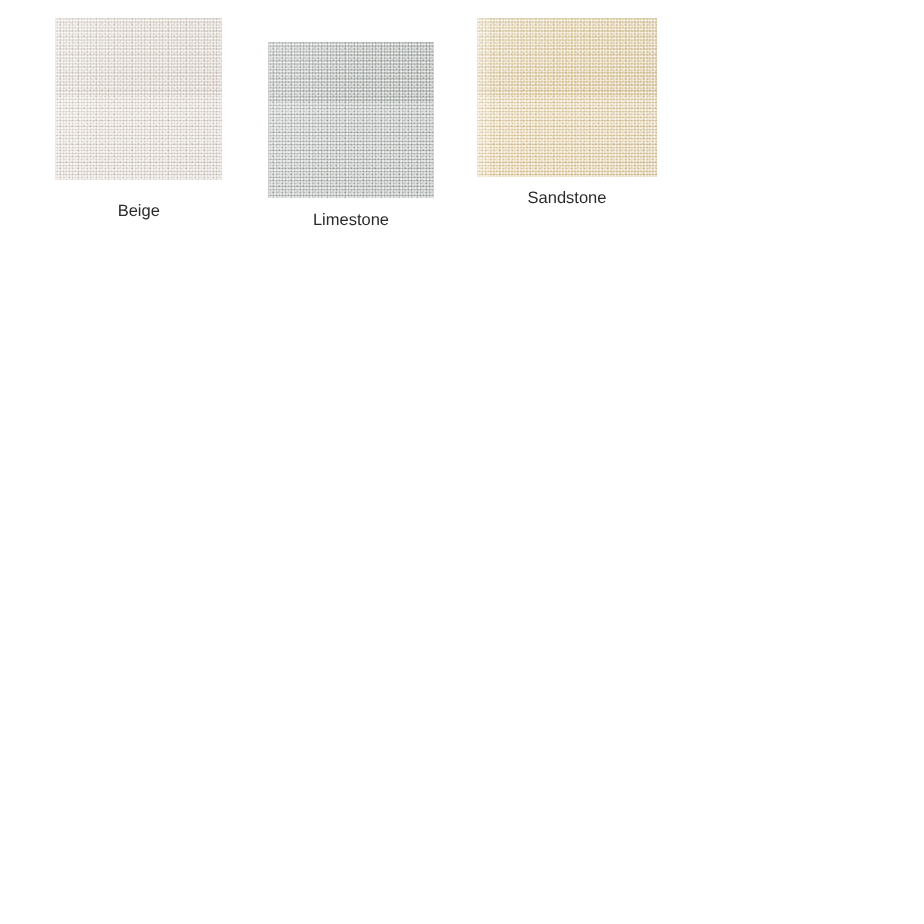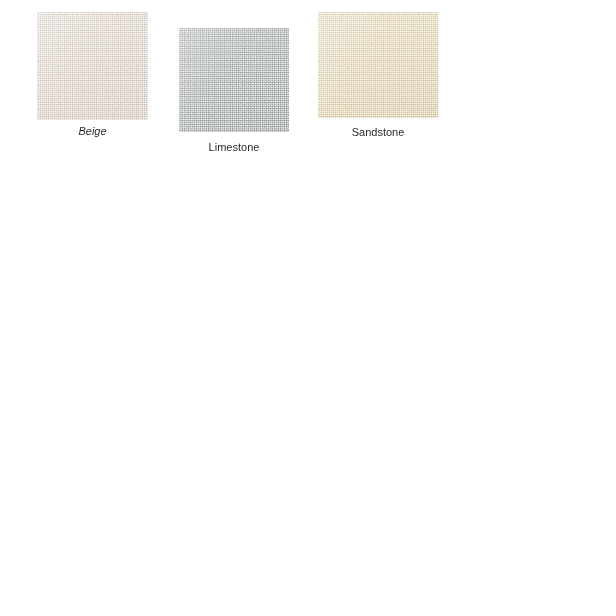--- a/index.html
+++ b/index.html
@@ -80,21 +80,21 @@
 <body>
 
 <div id="swatch-gallery">
 
   <div class="swatch-card" style="left:37px; top:12px;">
     <div class="swatch-tile" style="width:111px; height:108px;
                 background-color:#e2d8cf;
                 background-image:
                   linear-gradient(115deg, rgba(255,255,255,0.30) 0%, rgba(0,0,0,0.00) 40%, rgba(0,0,0,0.035) 100%),
                   linear-gradient(200deg, rgba(239,231,224,0.55) 0%, rgba(214,202,191,0.35) 100%);"></div>
-    <div class="swatch-label" style="width:111px; margin-top:4px;font-style:italic;">Beige</div>
+    <div class="swatch-label" style="width:111px; margin-top:14px;">Beige</div>
   </div>
 
   <div class="swatch-card" style="left:179px; top:14px;margin-top:14px;">
     <div class="swatch-tile" style="width:110px; height:104px;
                 background-color:#a9afab;
                 background-image:
                   linear-gradient(115deg, rgba(255,255,255,0.26) 0%, rgba(0,0,0,0.00) 45%, rgba(0,0,0,0.05) 100%),
                   linear-gradient(200deg, rgba(188,193,189,0.50) 0%, rgba(154,161,157,0.40) 100%);"></div>
     <div class="swatch-label" style="width:110px; margin-top:8px;">Limestone</div>
   </div>

